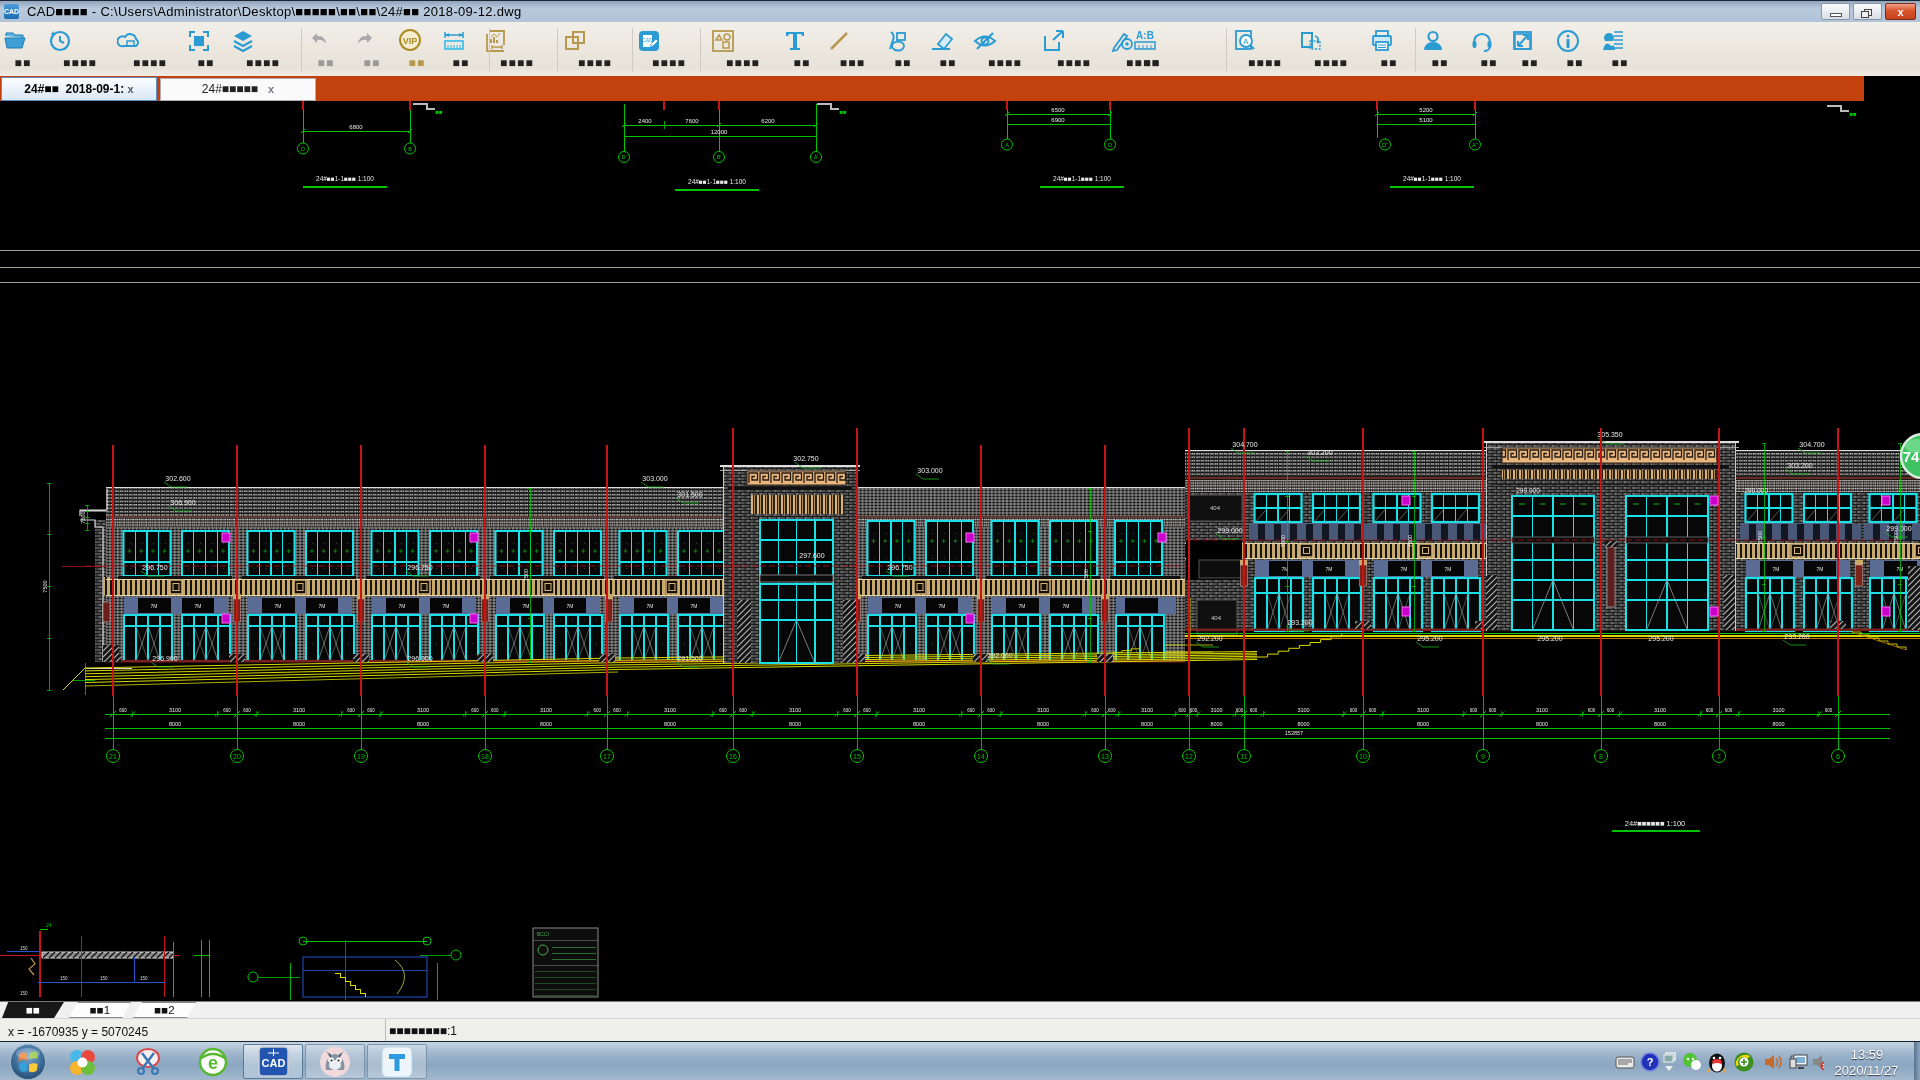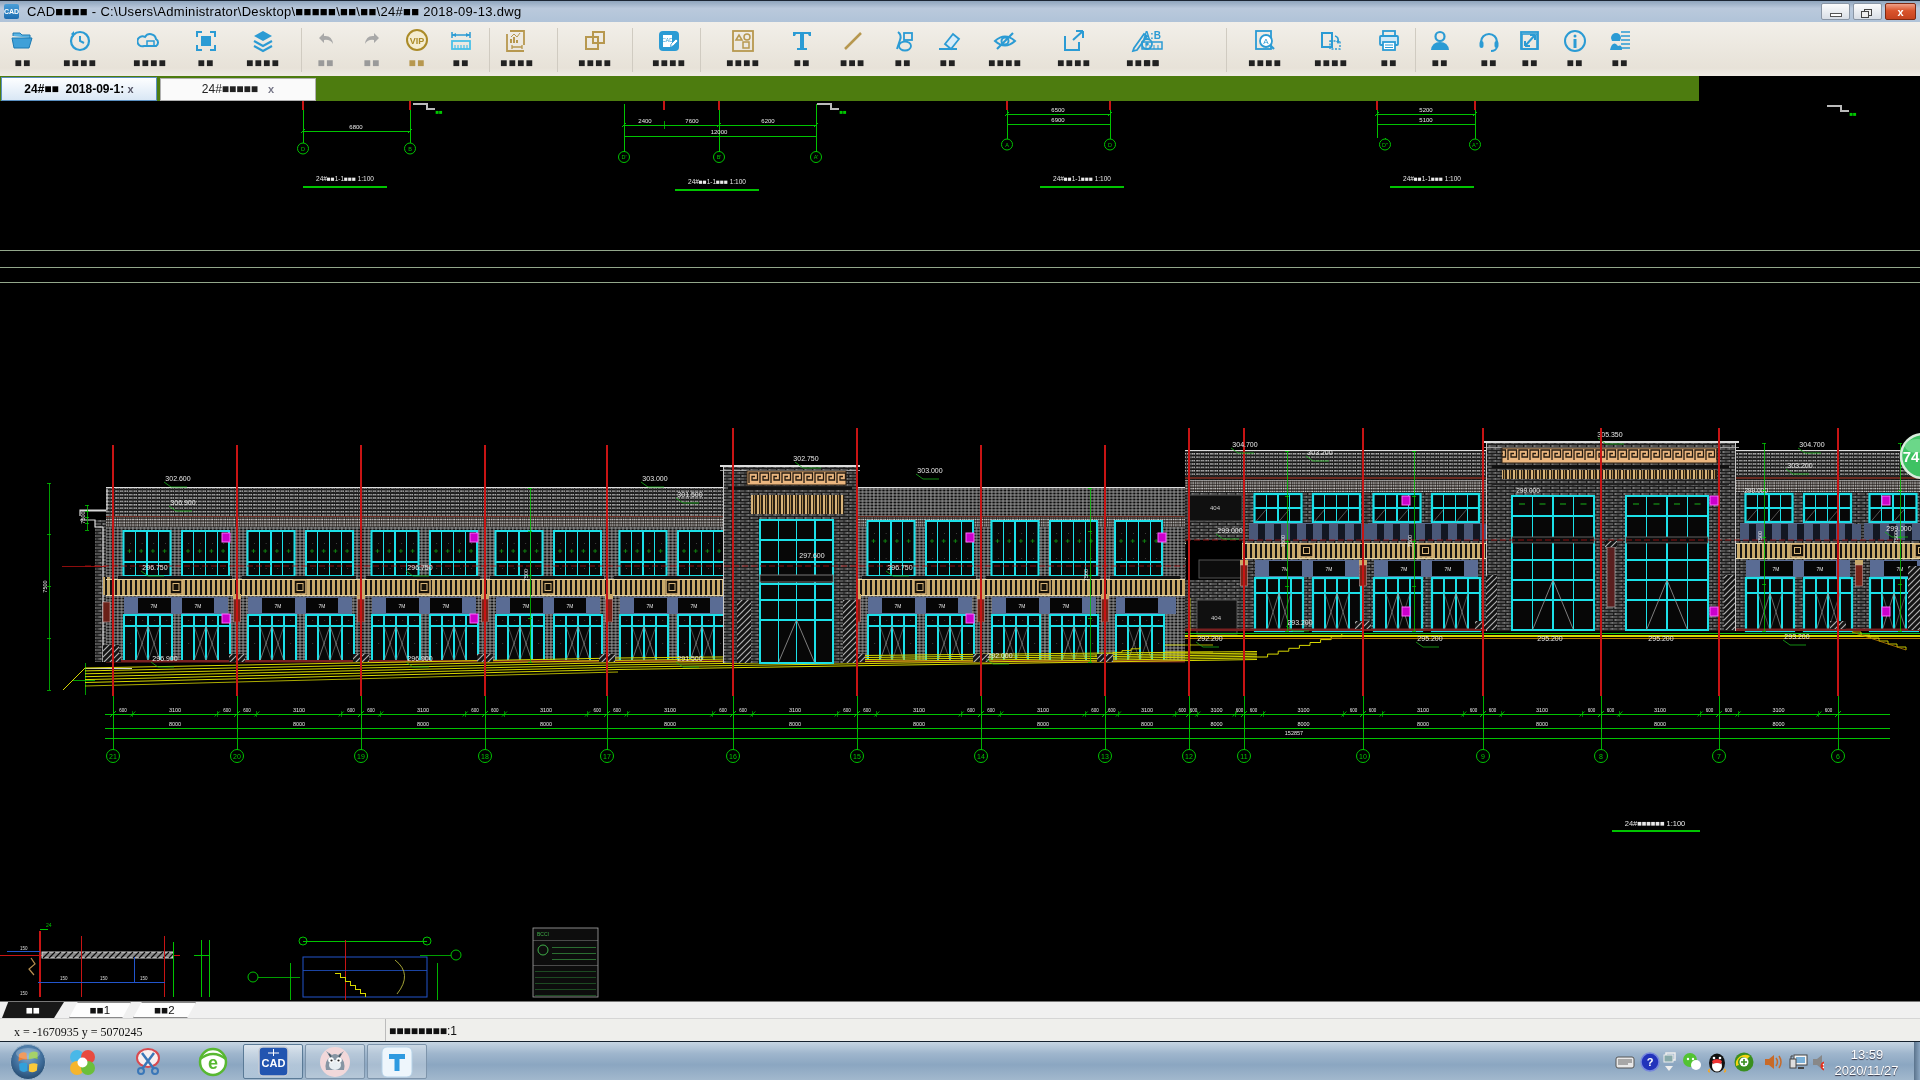--- a/index.html
+++ b/index.html
@@ -1,33 +1,33 @@
 <!DOCTYPE html>
 <html><head><meta charset="utf-8"><style>
 
 *{margin:0;padding:0;box-sizing:border-box}
 body{width:1920px;height:1080px;position:relative;overflow:hidden;background:#000;font-family:"Liberation Sans",sans-serif}
 .abs{position:absolute}
 .titlebar{left:0;top:0;width:1920px;height:22px;background:linear-gradient(#8fa5bd,#bac9dc 35%,#b0c3d8);border-top:1px solid #1c2634;z-index:10}
 .toolbar{left:0;top:22px;width:1920px;height:54px;background:linear-gradient(#f2efe9,#e7e2d8 85%,#f0ece5);z-index:10}
-.tabbar{left:0;top:76px;width:1699px;height:25px;background:#4d7c0f;z-index:10}
+.tabbar{left:0;top:76px;width:1864px;height:25px;background:#c2410c;z-index:10}
 .tbi{position:absolute;top:4px;text-align:center;font-size:11.5px;color:#333}
-.tbi .ic{height:30px;display:flex;align-items:center;justify-content:center}
+.tbi .ic{height:30px;display:flex;align-items:center;justify-content:flex-start}
 .sep{position:absolute;top:6px;width:1px;height:44px;background:#d0cbc1}
 .tab1{position:absolute;left:1px;top:1px;width:156px;height:24px;background:linear-gradient(#fdfeff,#d9e7f5);border:1px solid #5a8fc0;font-weight:bold;font-size:12px;color:#000;line-height:22px;text-align:center}
 .tab2{position:absolute;left:160px;top:2px;width:156px;height:23px;background:#fafafa;border:1px solid #b0b0b0;font-size:12px;color:#222;line-height:21px;text-align:center}
 .sheetbar{left:0;top:1001px;width:1920px;height:17px;background:#f0f0f0;border-top:1px solid #777;z-index:10}
 .statusbar{left:0;top:1018px;width:1920px;height:23px;background:#efefec;border-top:1px solid #d5d5d5;font-size:12px;color:#111;z-index:10}
 .taskbar{left:0;top:1041px;width:1920px;height:39px;background:linear-gradient(#c6d5e2,#9fb6cd 30%,#8ba6c1 60%,#a2b8cd);border-top:1px solid #16222e;z-index:10}
 svg text{font-family:"Liberation Sans",sans-serif}
 
 </style></head><body>
 <div class="abs titlebar">
 <div class="abs" style="left:4px;top:3px;width:15px;height:15px;background:linear-gradient(#4a9fd8,#1e6db0);border-radius:2px;color:#fff;font-size:7px;font-weight:bold;text-align:center;line-height:15px">CAD</div>
-<div class="abs" style="left:27px;top:3px;font-size:13px;letter-spacing:0.3px;color:#000">CAD■■■■ - C:\Users\Administrator\Desktop\■■■■■\■■\■■\24#■■  2018-09-13.dwg</div>
+<div class="abs" style="left:27px;top:3px;font-size:13px;letter-spacing:0.3px;color:#000">CAD■■■■ - C:\Users\Administrator\Desktop\■■■■■\■■\■■\24#■■  2018-09-12.dwg</div>
 <div class="abs" style="left:1821px;top:2px;width:29px;height:17px;background:linear-gradient(#fdfdfd,#d8dee6);border:1px solid #8a96a5;border-radius:2px">
       <div class="abs" style="left:8px;top:9px;width:12px;height:4px;background:#fff;border:1px solid #555"></div>
     </div>
 <div class="abs" style="left:1853px;top:2px;width:29px;height:17px;background:linear-gradient(#fdfdfd,#d8dee6);border:1px solid #8a96a5;border-radius:2px">
       <div class="abs" style="left:10px;top:5px;width:8px;height:7px;border:1px solid #444;background:#eee"></div>
       <div class="abs" style="left:7px;top:7px;width:8px;height:7px;border:1px solid #444;background:#eee"></div>
     </div>
 <div class="abs" style="left:1885px;top:2px;width:31px;height:17px;background:linear-gradient(#f0a088,#d9542c 45%,#c6431f);border:1px solid #7e2912;border-radius:2px;color:#fff;font-weight:bold;font-size:11px;text-align:center;line-height:16px">x</div>
 </div>
 <div class="abs toolbar">
@@ -1821,21 +1821,21 @@
     <line x1="535" y1="983" x2="596" y2="983" stroke="#2e8837" stroke-width="0.5" shape-rendering="crispEdges"></line>
     <line x1="535" y1="989" x2="596" y2="989" stroke="#2e8837" stroke-width="0.5" shape-rendering="crispEdges"></line>
     <line x1="535" y1="995" x2="596" y2="995" stroke="#2e8837" stroke-width="0.5" shape-rendering="crispEdges"></line>
   </svg>
 <div class="abs sheetbar">
 <div class="abs" style="left:2px;top:0;width:62px;height:16px;background:#181818;color:#fff;font-size:11.5px;text-align:center;line-height:16px;clip-path:polygon(10% 0,100% 0,84% 100%,0 100%)">■■</div>
 <div class="abs" style="left:69px;top:0;width:62px;height:16px;background:#fdfdfd;border:1px solid #888;color:#111;font-size:11.5px;text-align:center;line-height:15px;clip-path:polygon(14% 0,100% 0,86% 100%,0 100%)">■■1</div>
 <div class="abs" style="left:133px;top:0;width:63px;height:16px;background:#fdfdfd;border:1px solid #888;color:#111;font-size:11.5px;text-align:center;line-height:15px;clip-path:polygon(14% 0,100% 0,86% 100%,0 100%)">■■2</div>
 </div>
 <div class="abs statusbar">
-<div class="abs" style="left:14px;top:6px;font-family:Liberation Serif, serif;font-size:12px">x = -1670935 y = 5070245</div>
+<div class="abs" style="left:8px;top:6px;font-family:Liberation Sans, sans-serif;font-size:12px">x = -1670935 y = 5070245</div>
 <div class="abs" style="left:385px;top:0;width:1px;height:23px;background:#bbb"></div>
 <div class="abs" style="left:389px;top:5px;font-size:12px">■■■■■■■■:1</div>
 </div>
 <div class="abs taskbar">
 <svg class="abs" style="left:8px;top:1px" width="40" height="38">
 <defs>
         <radialGradient id="orb" cx="0.5" cy="0.35" r="0.75">
 <stop offset="0" stop-color="#7ba7cf"></stop>
           <stop offset="0.55" stop-color="#3e6c99"></stop>
           <stop offset="1" stop-color="#1d3d5e"></stop>

